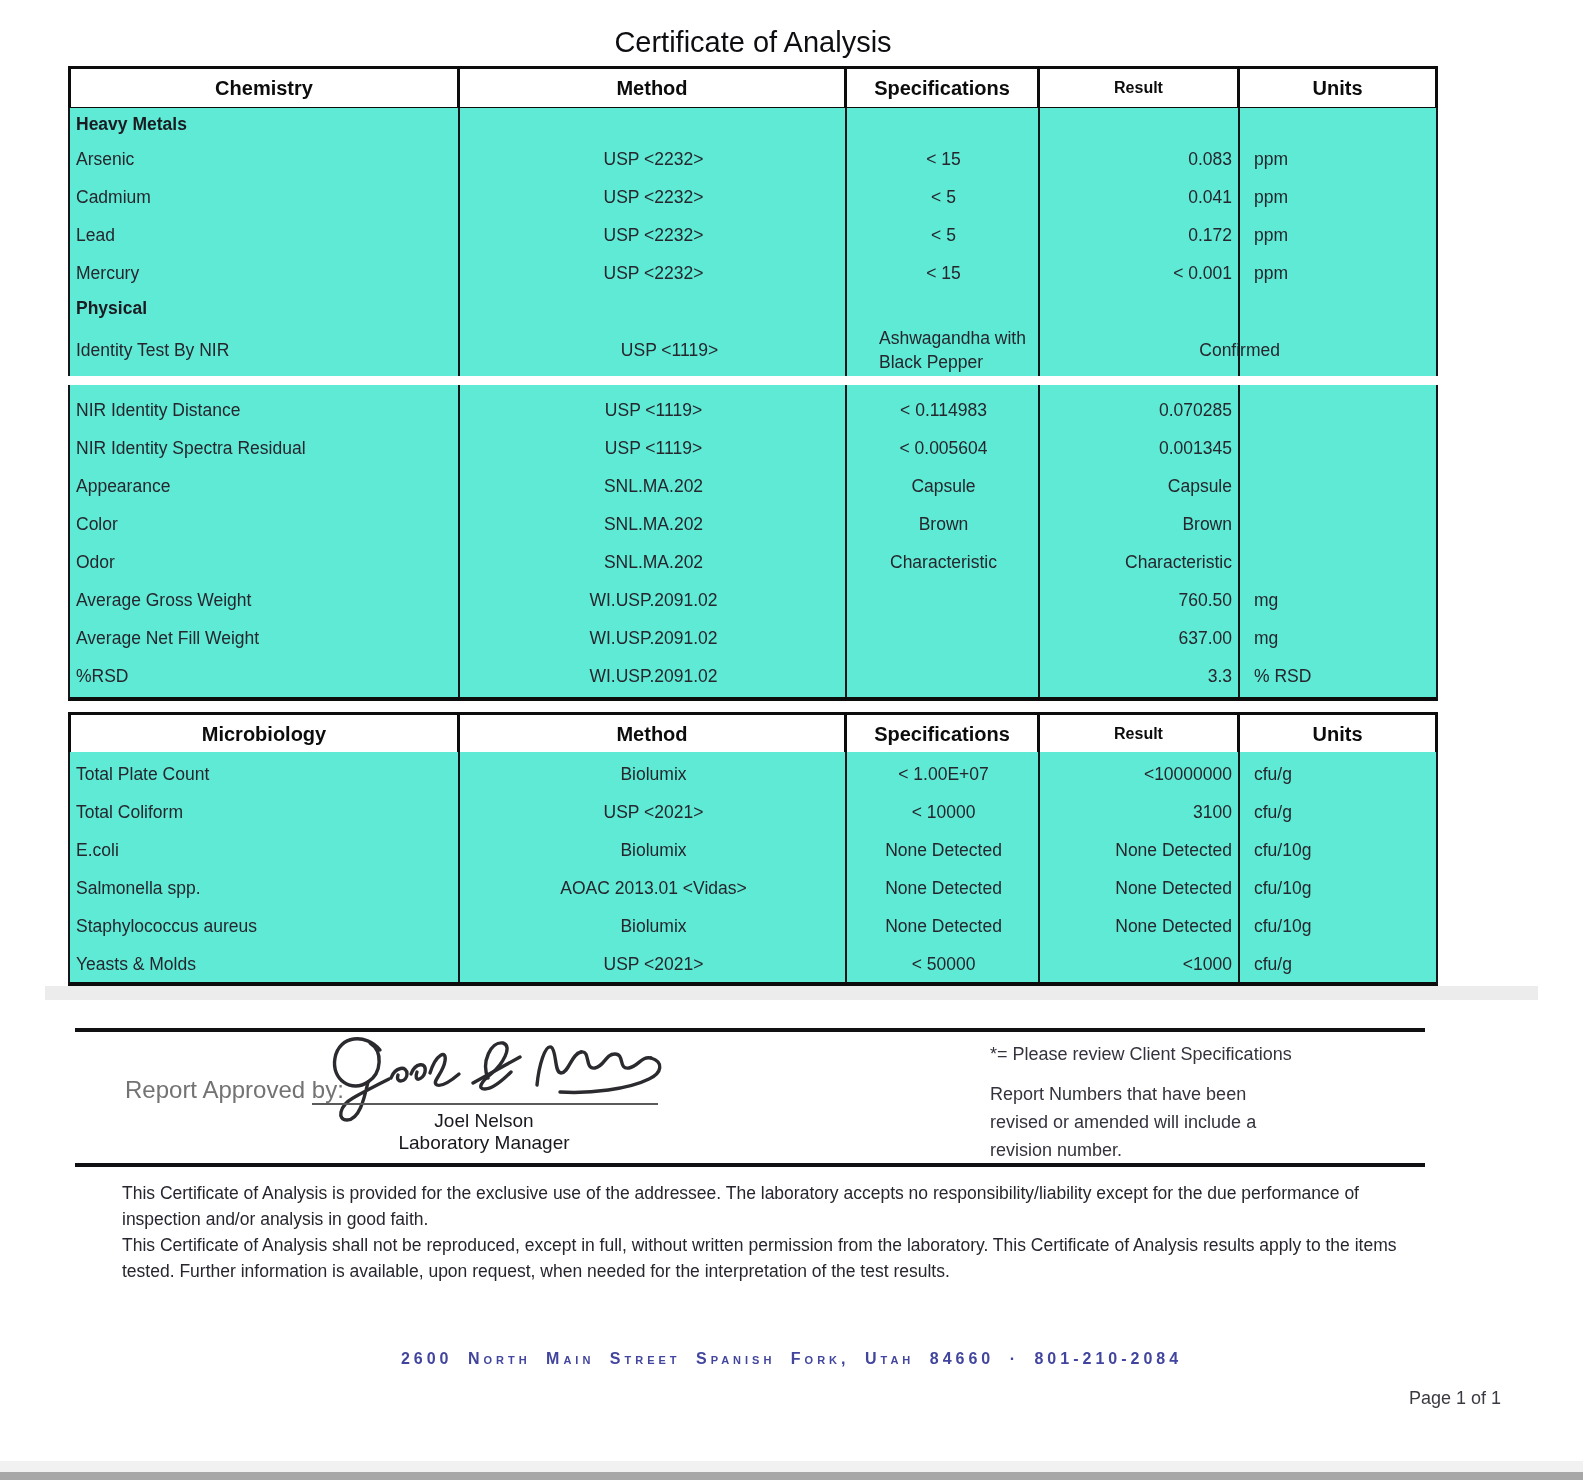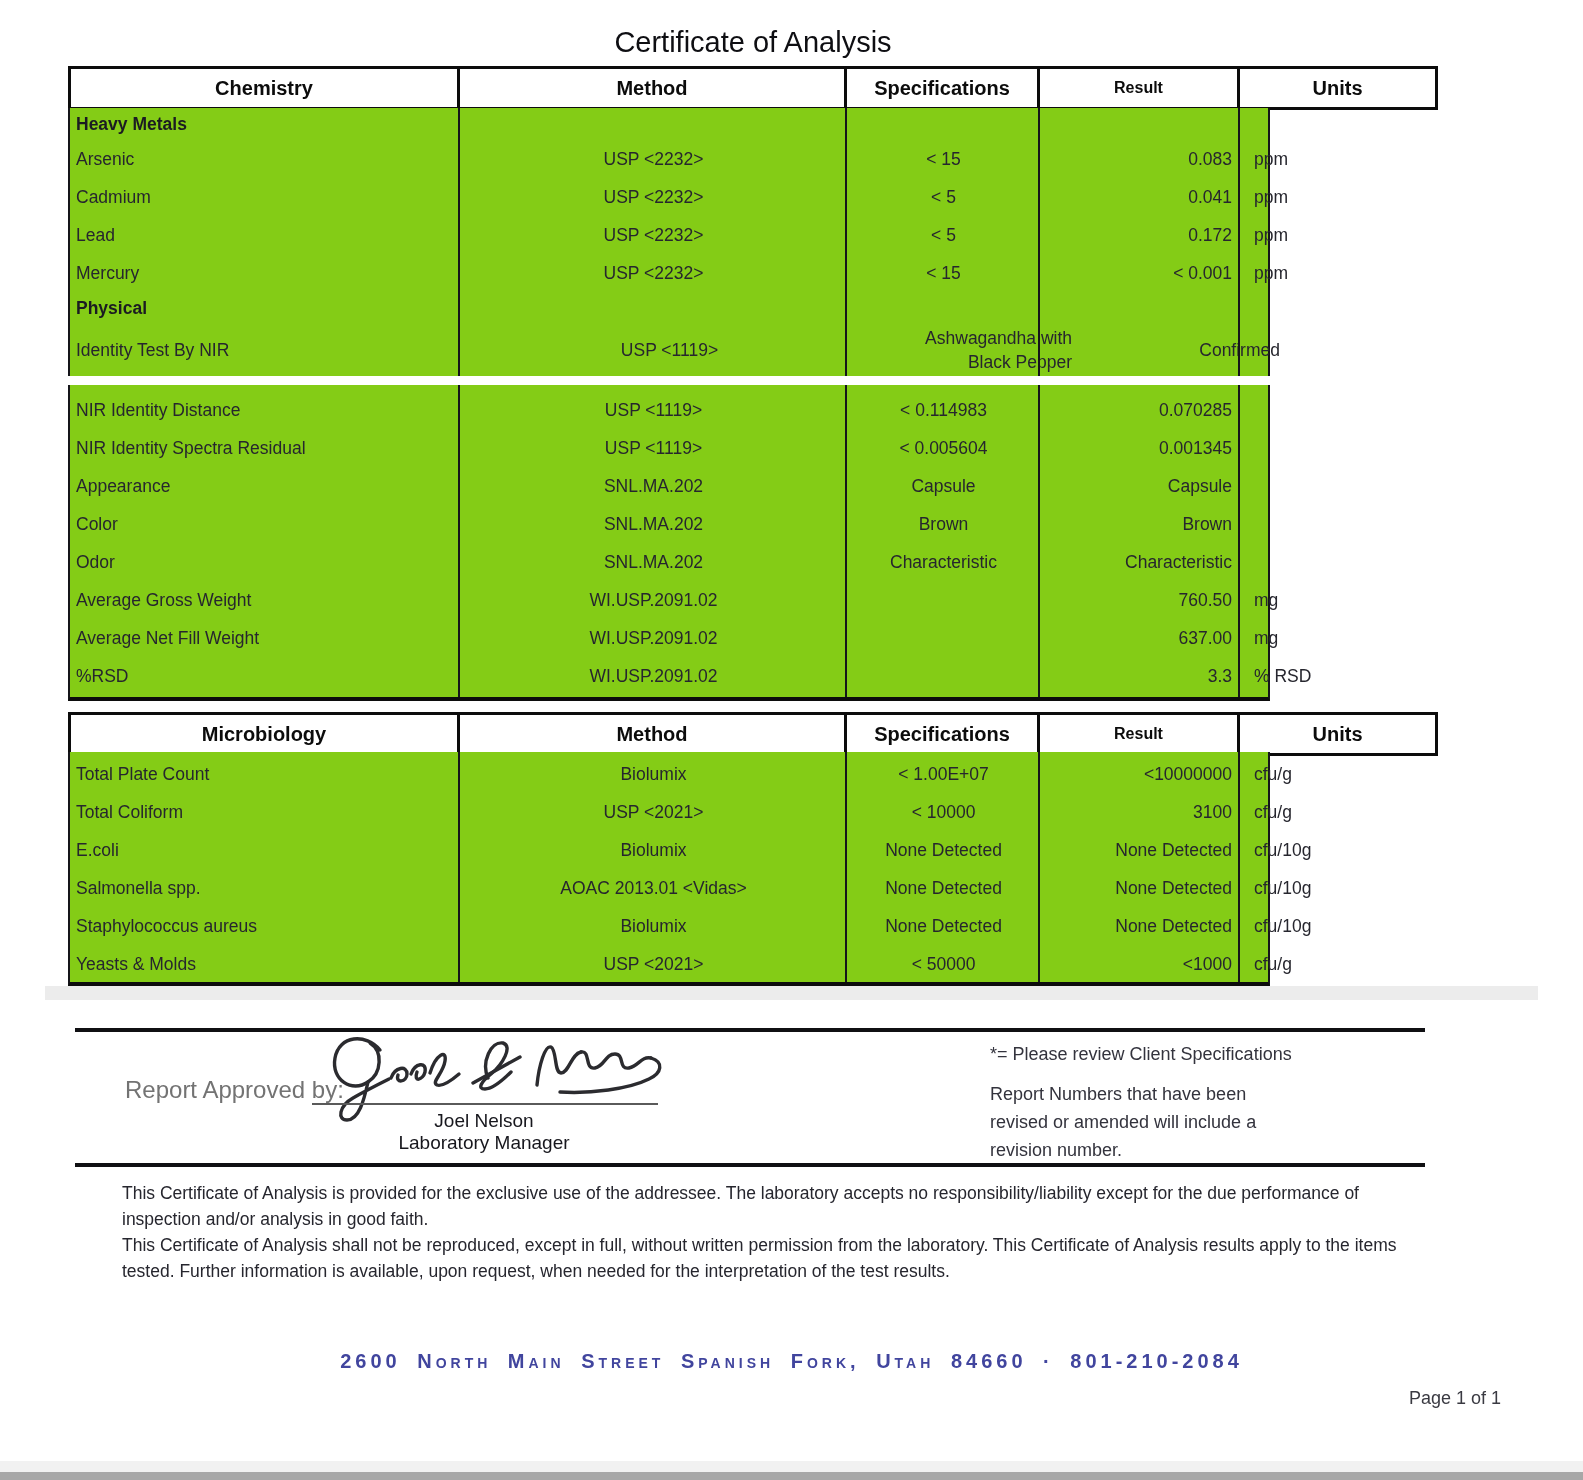--- a/index.html
+++ b/index.html
@@ -11,51 +11,51 @@
 
   
   .thead{left:68px;width:1370px;height:44px;box-sizing:border-box;border:3px solid #0c0c0c;
          display:grid;grid-template-columns:389px 387px 193px 200px 195px;background:#fff;}
   .thead .hc{box-sizing:border-box;border-right:3px solid #0c0c0c;display:flex;align-items:center;justify-content:center;
              font-weight:bold;font-size:20px;color:#0c0c0c;}
   .thead .hc:last-child{border-right:none;}
   .thead .hc.small{font-size:16px;}
 
   
-  .tblock{left:68px;width:1202px;box-sizing:border-box;border-left:2px solid #15151a;border-right:2px solid #15151a;background:#84cc16;}
+  .tblock{left:68px;width:1370px;box-sizing:border-box;border-left:2px solid #15151a;border-right:2px solid #15151a;background:#5eead4;}
   .tblock.closed{border-bottom:4px solid #0c0c0c;}
   .vline{position:absolute;top:0;bottom:0;width:2px;background:#15151a;}
   .v1{left:388px;} .v2{left:775px;} .v3{left:968px;} .v4{left:1168px;}
 
   .trow{display:grid;grid-template-columns:390px 387px 193px 200px 196px;height:38px;}
   .trow.section{height:32px;}
   .trow.tall{height:52px;gap:16px;}
   .trow > div{display:flex;align-items:center;font-size:17.5px;overflow:hidden;}
   .c-label{padding-left:6px;justify-content:flex-start;}
   .section .c-label{font-weight:bold;color:#1b1b22;}
-  .c-method,.c-spec{justify-content:center;text-align:right;}
+  .c-method,.c-spec{justify-content:center;text-align:left;}
   .c-spec{line-height:24px;}
   .c-result{justify-content:flex-end;padding-right:8px;text-align:right;}
   .c-units{justify-content:flex-start;padding-left:14px;}
 
   .grayband{left:45px;top:986px;width:1493px;height:14px;background:#ececec;}
   .rule{left:75px;width:1350px;height:4px;background:#101013;}
 
   .approve-label{left:125px;top:1076px;font-size:24px;color:#737373;}
   .sig-underline{left:312px;top:1103px;width:346px;height:2px;background:#5a5a5a;}
   .sig-name{left:334px;top:1110px;width:300px;text-align:center;font-size:19px;color:#17171d;}
   .sig-title{left:334px;top:1132px;width:300px;text-align:center;font-size:19px;color:#17171d;}
   .note-star{left:990px;top:1044px;font-size:18px;color:#33333d;}
   .note-rev{left:990px;top:1080px;width:300px;font-size:18px;line-height:28px;color:#33333d;}
 
   .disclaimer{left:122px;top:1180px;width:1300px;font-size:17.5px;line-height:26px;color:#26262e;}
   .disclaimer p{margin:0;}
 
   .footer-address{left:0;right:0;top:1350px;text-align:center;font-variant:small-caps;
-                  letter-spacing:4px;word-spacing:7px;font-size:20px;font-weight:600;color:#41459e;}
+                  letter-spacing:4px;word-spacing:7px;font-size:16px;font-weight:600;color:#41459e;}
   .page-num{right:82px;top:1388px;font-size:18px;color:#3a3a42;text-align:right;}
 
   .bottom-light{left:0;top:1461px;width:1583px;height:11px;background:#f1f1f1;}
   .bottom-dark{left:0;top:1472px;width:1583px;height:8px;background:#a7a7a7;}
 
   .sig-svg{left:318px;top:1028px;}
   .sig-svg path{fill:none;stroke:#2b2b2f;stroke-width:3.4;stroke-linecap:round;}
 </style>
 </head>
 <body>

